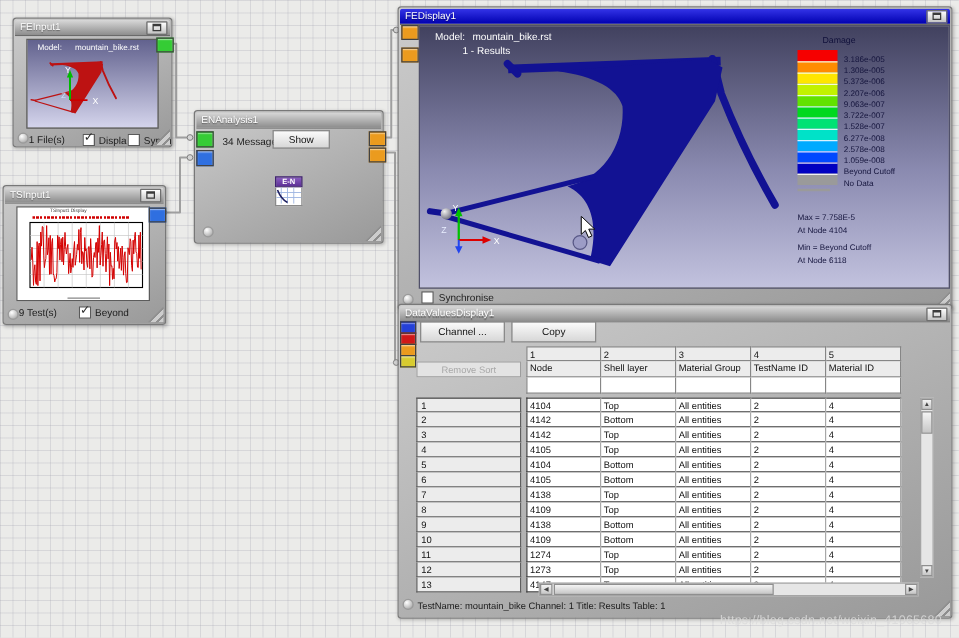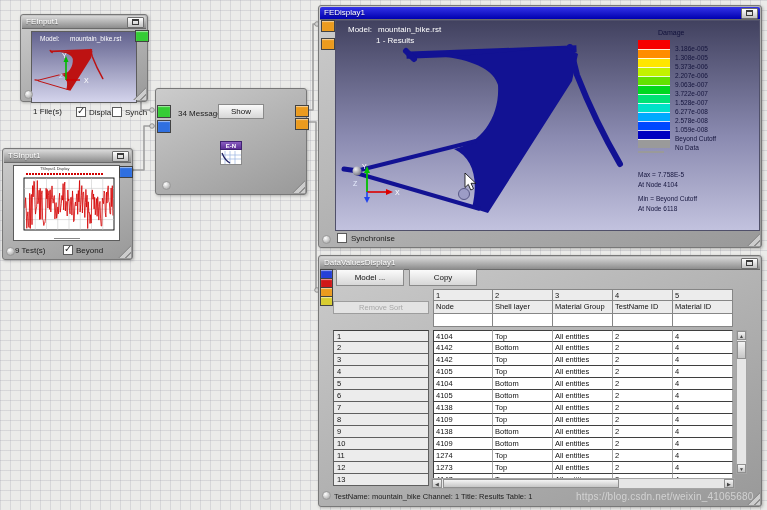--- a/index.html
+++ b/index.html
@@ -47,21 +47,21 @@
   .lg-sw{width:32px;flex:none;border-top:1px solid rgba(255,255,255,.85);box-sizing:border-box}
   .lg-row:first-child .lg-sw{border-top:none}
   .lg-lab{font-size:6.5px;color:#14143c;margin-left:5px;transform:translateY(4.5px);white-space:nowrap}
   .lg-line{width:26px;height:2px;background:#9a9a9a;margin-top:3px}
   .lg-minmax{font-size:6.5px;color:#14143c;line-height:9.5px;margin-top:13px;white-space:nowrap}
   .lg-minmax .gap{height:5px}
 
   
   #dv-grid{position:absolute;left:14px;top:33px}
   .dv-row{display:flex}
-  .dv-gut{width:96px;flex:none;box-sizing:border-box;overflow:hidden}
+  .dv-gut{width:84px;flex:none;box-sizing:border-box;overflow:hidden}
   .dv-gap{width:4px;flex:none}
   .dv-c{width:60px;flex:none;box-sizing:border-box;font-size:7.5px;color:#111;
     padding-left:2px;overflow:hidden;white-space:nowrap}
   .dv-h{background:#ececec;border:1px solid #868686;border-left:none;line-height:11px}
   .dv-h.first{border-left:1px solid #868686}
   .row2 .dv-h,.row3 .dv-f{border-top:none}
   .dv-f{background:#ffffff;border:1px solid #868686;border-left:none}
   .dv-f.first{border-left:1px solid #868686}
   .dv-d{background:#ffffff;border-right:1px solid #a8a8a8;border-bottom:1px solid #3f3f3f;line-height:11px}
   .dv-d.first{border-left:1px solid #3f3f3f}
@@ -119,21 +119,21 @@
     <circle cx="152" cy="110" r="2.3"></circle>
     <circle cx="131" cy="170" r="2.3"></circle>
     <circle cx="152" cy="126" r="2.3"></circle>
     <circle cx="306" cy="110" r="2.3"></circle>
     <circle cx="306" cy="122" r="2.3"></circle>
     <circle cx="317" cy="24" r="2.3"></circle>
     <circle cx="317" cy="290" r="2.3"></circle>
   </g>
 </svg>
 
-<div class="window" id="win-feinput" style="left:20px;top:14px;width:128px;height:88px;z-index:2">
+<div class="window" id="win-feinput" style="left:10px;top:14px;width:128px;height:104px;z-index:2">
   <div class="titlebar">FEInput1</div>
   <div class="winbtn"></div>
   <div class="preview" style="left:10px;top:16px;width:106px;height:72px;background:linear-gradient(180deg,#62628e,#d4d4ec)">
     <span class="vp-text" style="left:8px;top:3px;font-size:6.5px">Model:</span>
     <span class="vp-text" style="left:38px;top:3px;font-size:6.5px">mountain_bike.rst</span>
     <svg style="position:absolute;left:1px;top:11px" width="104" height="52" viewBox="0 0 423 209" preserveAspectRatio="none">
       <use href="#bike" style="color:#bd1212"></use>
     </svg>
     <svg style="position:absolute;left:22px;top:18px" width="44" height="38" viewBox="0 0 44 38">
       <line x1="12" y1="30" x2="12" y2="10" stroke="#00bb00" stroke-width="1.6"></line>
@@ -180,20 +180,21 @@
   </div>
   <span class="port" style="left:116px;top:17px;background:#2f6fe0;width:12px;height:10px"></span>
   <span class="lbl" style="left:12px;top:97px">9 Test(s)</span>
   <span class="checkbox checked" style="left:60px;top:96px"></span>
   <span class="lbl" style="left:73px;top:97px">Beyond</span>
   <span class="statusdot" style="left:3px;bottom:3px"></span>
   <span class="grip" style="right:1px;bottom:1px"></span>
 </div>
 
 <div class="window" id="win-en" style="left:155px;top:88px;width:152px;height:107px;z-index:2">
+  <div class="titlebar">ENAnalysis1</div>
   <span class="port" style="left:1px;top:16px;background:#35cc35;width:12px;height:11px"></span>
   <span class="port" style="left:1px;top:31px;background:#2f6fe0;width:12px;height:11px"></span>
   <span class="lbl" style="left:22px;top:20px">34 Messages</span>
   <div class="btn" style="left:62px;top:15px;width:46px;height:15px;line-height:13px">Show</div>
   <div id="en-icon">
     <div class="banner">E-N</div>
     <div class="paper">
       <svg width="20" height="13" viewBox="0 0 20 13">
         <path d="M4,0 V13 M9,0 V13 M14,0 V13 M0,4 H20 M0,8 H20" stroke="#9ab2e0" stroke-width="0.7"></path>
         <path d="M1,2 C3,7 5,10 9,12" stroke="#202060" stroke-width="1.3" fill="none"></path>
@@ -208,21 +209,21 @@
 
 <div class="window" id="win-fedisplay" style="left:318px;top:5px;width:444px;height:243px;z-index:2">
   <div class="titlebar blue">FEDisplay1</div>
   <div class="winbtn"></div>
   <span class="port" style="left:2px;top:14px;background:#eb9b1e;width:12px;height:10px"></span>
   <span class="port" style="left:2px;top:32px;background:#eb9b1e;width:12px;height:10px"></span>
 
   <div id="fed-viewport">
     <span class="vp-text" style="left:12px;top:4px">Model:</span>
     <span class="vp-text" style="left:42px;top:4px">mountain_bike.rst</span>
-    <span class="vp-text" style="left:40px;top:15px">1 - Results</span>
+    <span class="vp-text" style="left:34px;top:15px">1 - Results</span>
 
     <svg style="position:absolute;left:0;top:0" width="423" height="209" viewBox="0 0 423 209">
       <use href="#bike" style="color:#121293"></use>
       <circle cx="128" cy="173" r="5.5" fill="#9c9cc6" stroke="#585886" stroke-width="1"></circle>
       <circle cx="21" cy="150" r="4.5" fill="url(#sph)"></circle>
     </svg>
 
     <div id="legend">
       <div id="legend-title">Damage</div>
       <div id="legend-bands">
@@ -303,29 +304,29 @@
       <polygon points="1,0 1,14.5 4.3,11.4 6.8,17 9.5,15.7 7,10.3 11.8,10.3" fill="#fff" stroke="#000" stroke-width="0.8"></polygon>
     </svg>
   </div>
 
   <span class="checkbox" style="left:18px;top:227px"></span>
   <span class="lbl" style="left:32px;top:228px">Synchronise</span>
   <span class="statusdot" style="left:3px;bottom:3px"></span>
   <span class="grip" style="right:1px;bottom:1px"></span>
 </div>
 
-<div class="window" id="win-dv" style="left:318px;top:255px;width:444px;height:252px;z-index:2">
+<div class="window" id="win-dv" style="left:318px;top:243px;width:444px;height:252px;z-index:2">
   <div class="titlebar">DataValuesDisplay1</div>
   <div class="winbtn"></div>
   <span class="port" style="left:1px;top:13px;background:#2440d8;height:8px"></span>
   <span class="port" style="left:1px;top:22px;background:#d01818;height:8px"></span>
   <span class="port" style="left:1px;top:31px;background:#eb9b1e;height:8px"></span>
   <span class="port" style="left:1px;top:40px;background:#d8cc30;height:8px"></span>
 
-  <div class="btn" style="left:17px;top:13px;width:68px;height:17px;line-height:15px">Model ...</div>
+  <div class="btn" style="left:17px;top:13px;width:68px;height:17px;line-height:15px">Channel ...</div>
   <div class="btn" style="left:90px;top:13px;width:68px;height:17px;line-height:15px">Copy</div>
 
   <div id="dv-grid">
       <div class="dv-row" style="height:12px">
         <div class="dv-gut"></div>
         <div class="dv-gap"></div>
         <div class="dv-c dv-h first">1</div>
         <div class="dv-c dv-h">2</div>
         <div class="dv-c dv-h">3</div>
         <div class="dv-c dv-h">4</div>

